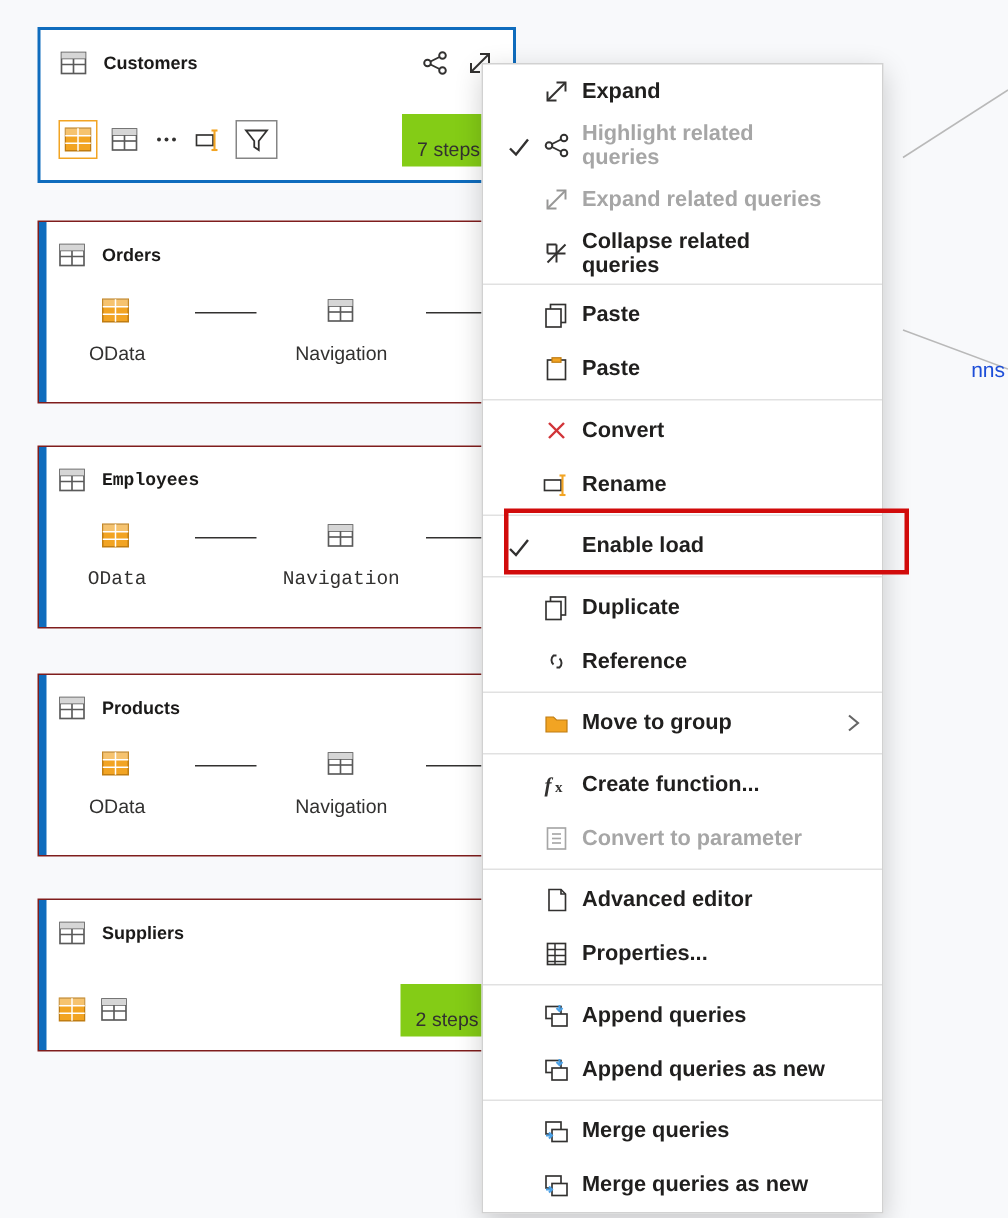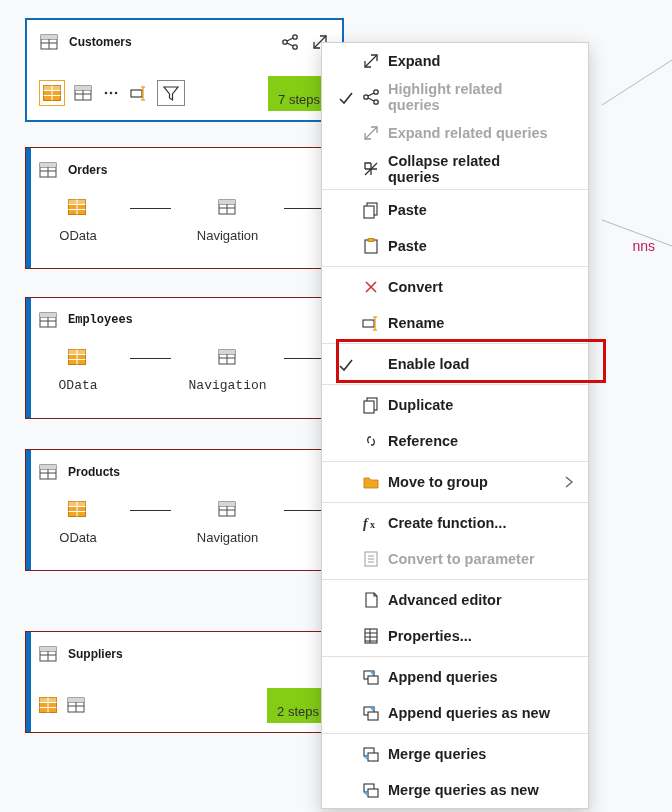--- a/index.html
+++ b/index.html
@@ -142,21 +142,21 @@
     </g>
   </defs>
 </svg>
 
 <div id="canvas">
 
   <svg width="672" height="812" style="position:absolute;left:0;top:0;z-index:0">
     <path d="M 602 105 L 672 60" stroke="#b9b9b9" stroke-width="1" fill="none"></path>
     <path d="M 602 220 L 672 246" stroke="#b9b9b9" stroke-width="1" fill="none"></path>
   </svg>
-  <div style="position:absolute;right:17px;top:238px;font-size:14px;color:#be185d">nns</div>
+  <div style="position:absolute;right:2px;top:238px;font-size:14px;color:#1d4ed8">nns</div>
 
   <div class="query-card selected" style="left:25px;top:18px;width:315px;height:100px;">
     <div class="card-head">
       <span class="ico">
           <svg width="18" height="18">
             <use href="#ico-table"></use>
           </svg>
         </span>
       <span class="title">Customers</span>
       <span class="ico">
@@ -290,21 +290,21 @@
             <svg width="20" height="20">
               <use href="#ico-table"></use>
             </svg>
           </span>
         <span class="step-label" style="margin-top:10px">Navigation</span>
       </div>
       <div class="connector" style="margin-top:10px"></div>
     </div>
   </div>
 
-  <div class="query-card" style="left:25px;top:631px;width:315px;height:100px;">
+  <div class="query-card" style="left:25px;top:599px;width:315px;height:100px;">
     <div class="left-bar"></div>
     <div class="card-head">
       <span class="ico">
           <svg width="18" height="18">
             <use href="#ico-table"></use>
           </svg>
         </span>
       <span class="title">Suppliers</span>
     </div>
     <div class="card-body">

